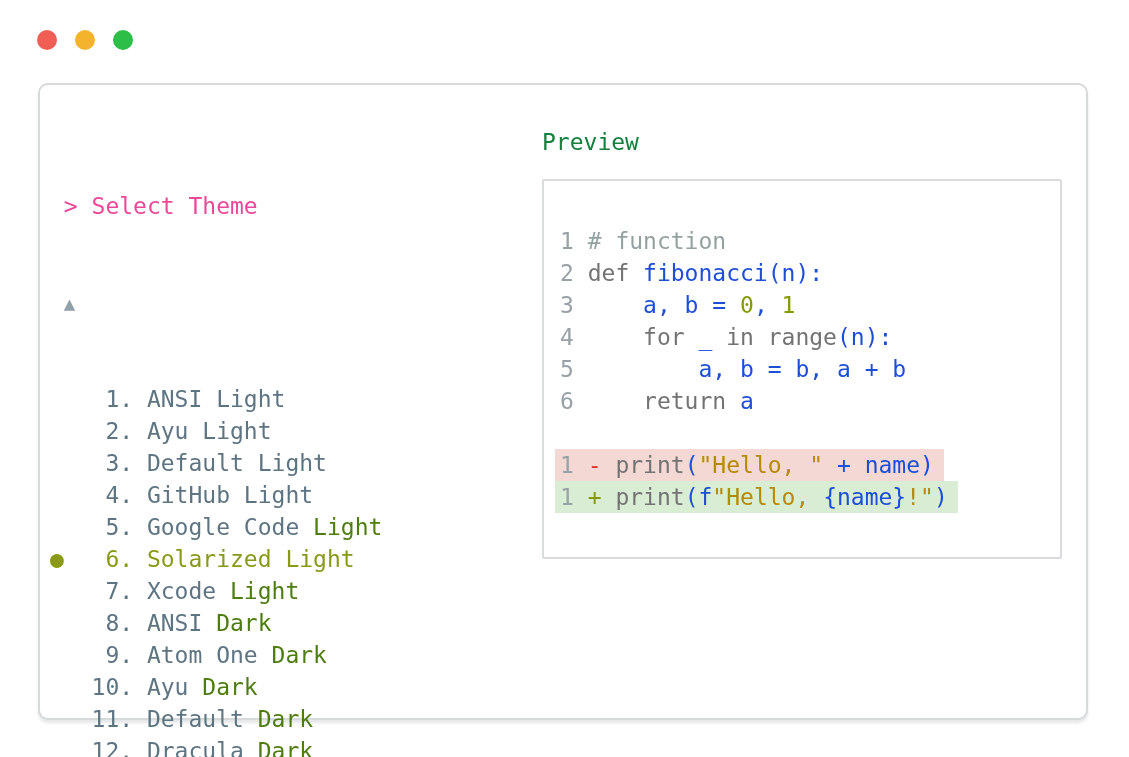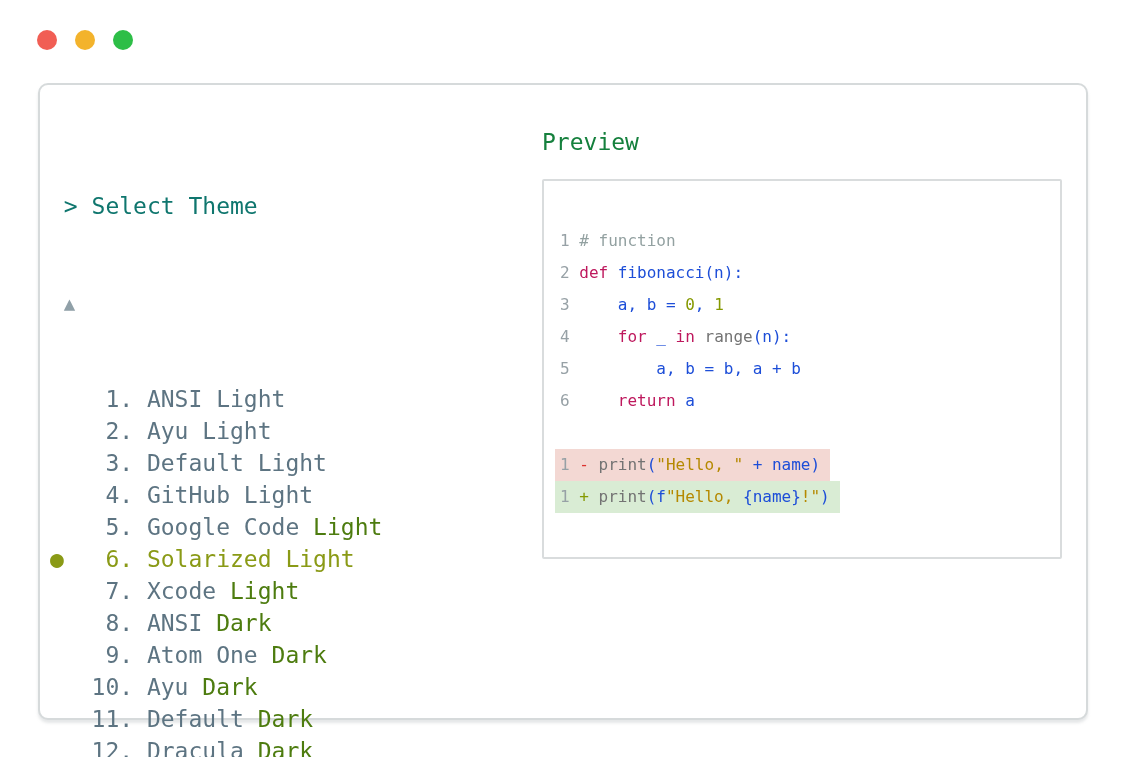--- a/index.html
+++ b/index.html
@@ -13,51 +13,51 @@
   .dot-yellow { background:#f3b32c; }
   .dot-green  { background:#2dbe47; }
 
   
   .panel { position:absolute; left:38px; top:83px; width:1050px; height:637px;
            background:#ffffff; border:2px solid #d6dadb; border-radius:10px;
            box-shadow:0 3px 3px rgba(150,160,165,.25); }
 
   .left-col { position:absolute; left:10px; top:41px; font-size:23px; line-height:32px;
               white-space:pre; color:#5d7482; }
-  .prompt   { color:#0f766e; padding-left:1ch; }
+  .prompt   { color:#ec4899; padding-left:1ch; }
   .arrow-line { padding-left:1ch; }
   .arrow-up   { color:#90a0a8; font-size:19px; }
 
   .row { white-space:pre; }
   .row .marker { display:inline-block; width:1ch; color:#8a9a16; }
   .row .num { display:inline-block; width:5ch; text-align:right; white-space:pre;
               margin-right:1ch; color:#5d7482; }
   .row .main { color:#5d7482; }
   .row .variant { color:#4d7c0f; }
   .row.selected .num, .row.selected .main { color:#8a9a16; }
 
   .help { position:absolute; left:10px; top:551px; font-size:23px; line-height:32px;
           padding-left:1ch; color:#a4b3ae; white-space:pre; }
 
   
   .preview-label { position:absolute; left:502px; top:41px; font-size:23px;
                    line-height:32px; color:#15803d; }
   .preview-box { position:absolute; left:502px; top:94px; width:520px; height:380px;
                  border:2px solid #d9dcdd; border-radius:2px; background:#ffffff; }
-  .code { position:absolute; left:16px; top:44px; font-size:16px; line-height:32px;
+  .code { position:absolute; left:16px; top:44px; font-size:23px; line-height:32px;
           white-space:pre; }
   .cline { height:32px; }
   .cwrap { display:inline-block; line-height:32px; }
   .cline .lnum { display:inline-block; width:1ch; margin-right:1ch; color:#97a1a6; }
   .diff-removed .cwrap { background:#f3d8d3; padding:0 10px 0 5px; margin-left:-5px; }
   .diff-added   .cwrap { background:#d9ecd4; padding:0 10px 0 5px; margin-left:-5px; }
 
   .tok-plain   { color:#1d4ed8; }
   .tok-comment { color:#93a1a1; }
-  .tok-keyword { color:#be185d; }
+  .tok-keyword { color:#737373; }
   .tok-builtin { color:#737373; }
   .tok-string  { color:#b58900; }
   .tok-number  { color:#859900; }
   .tok-diff-minus { color:#dc322f; }
   .tok-diff-plus  { color:#859900; }
 </style>
 </head>
 <body>
 
 <div class="traffic">

